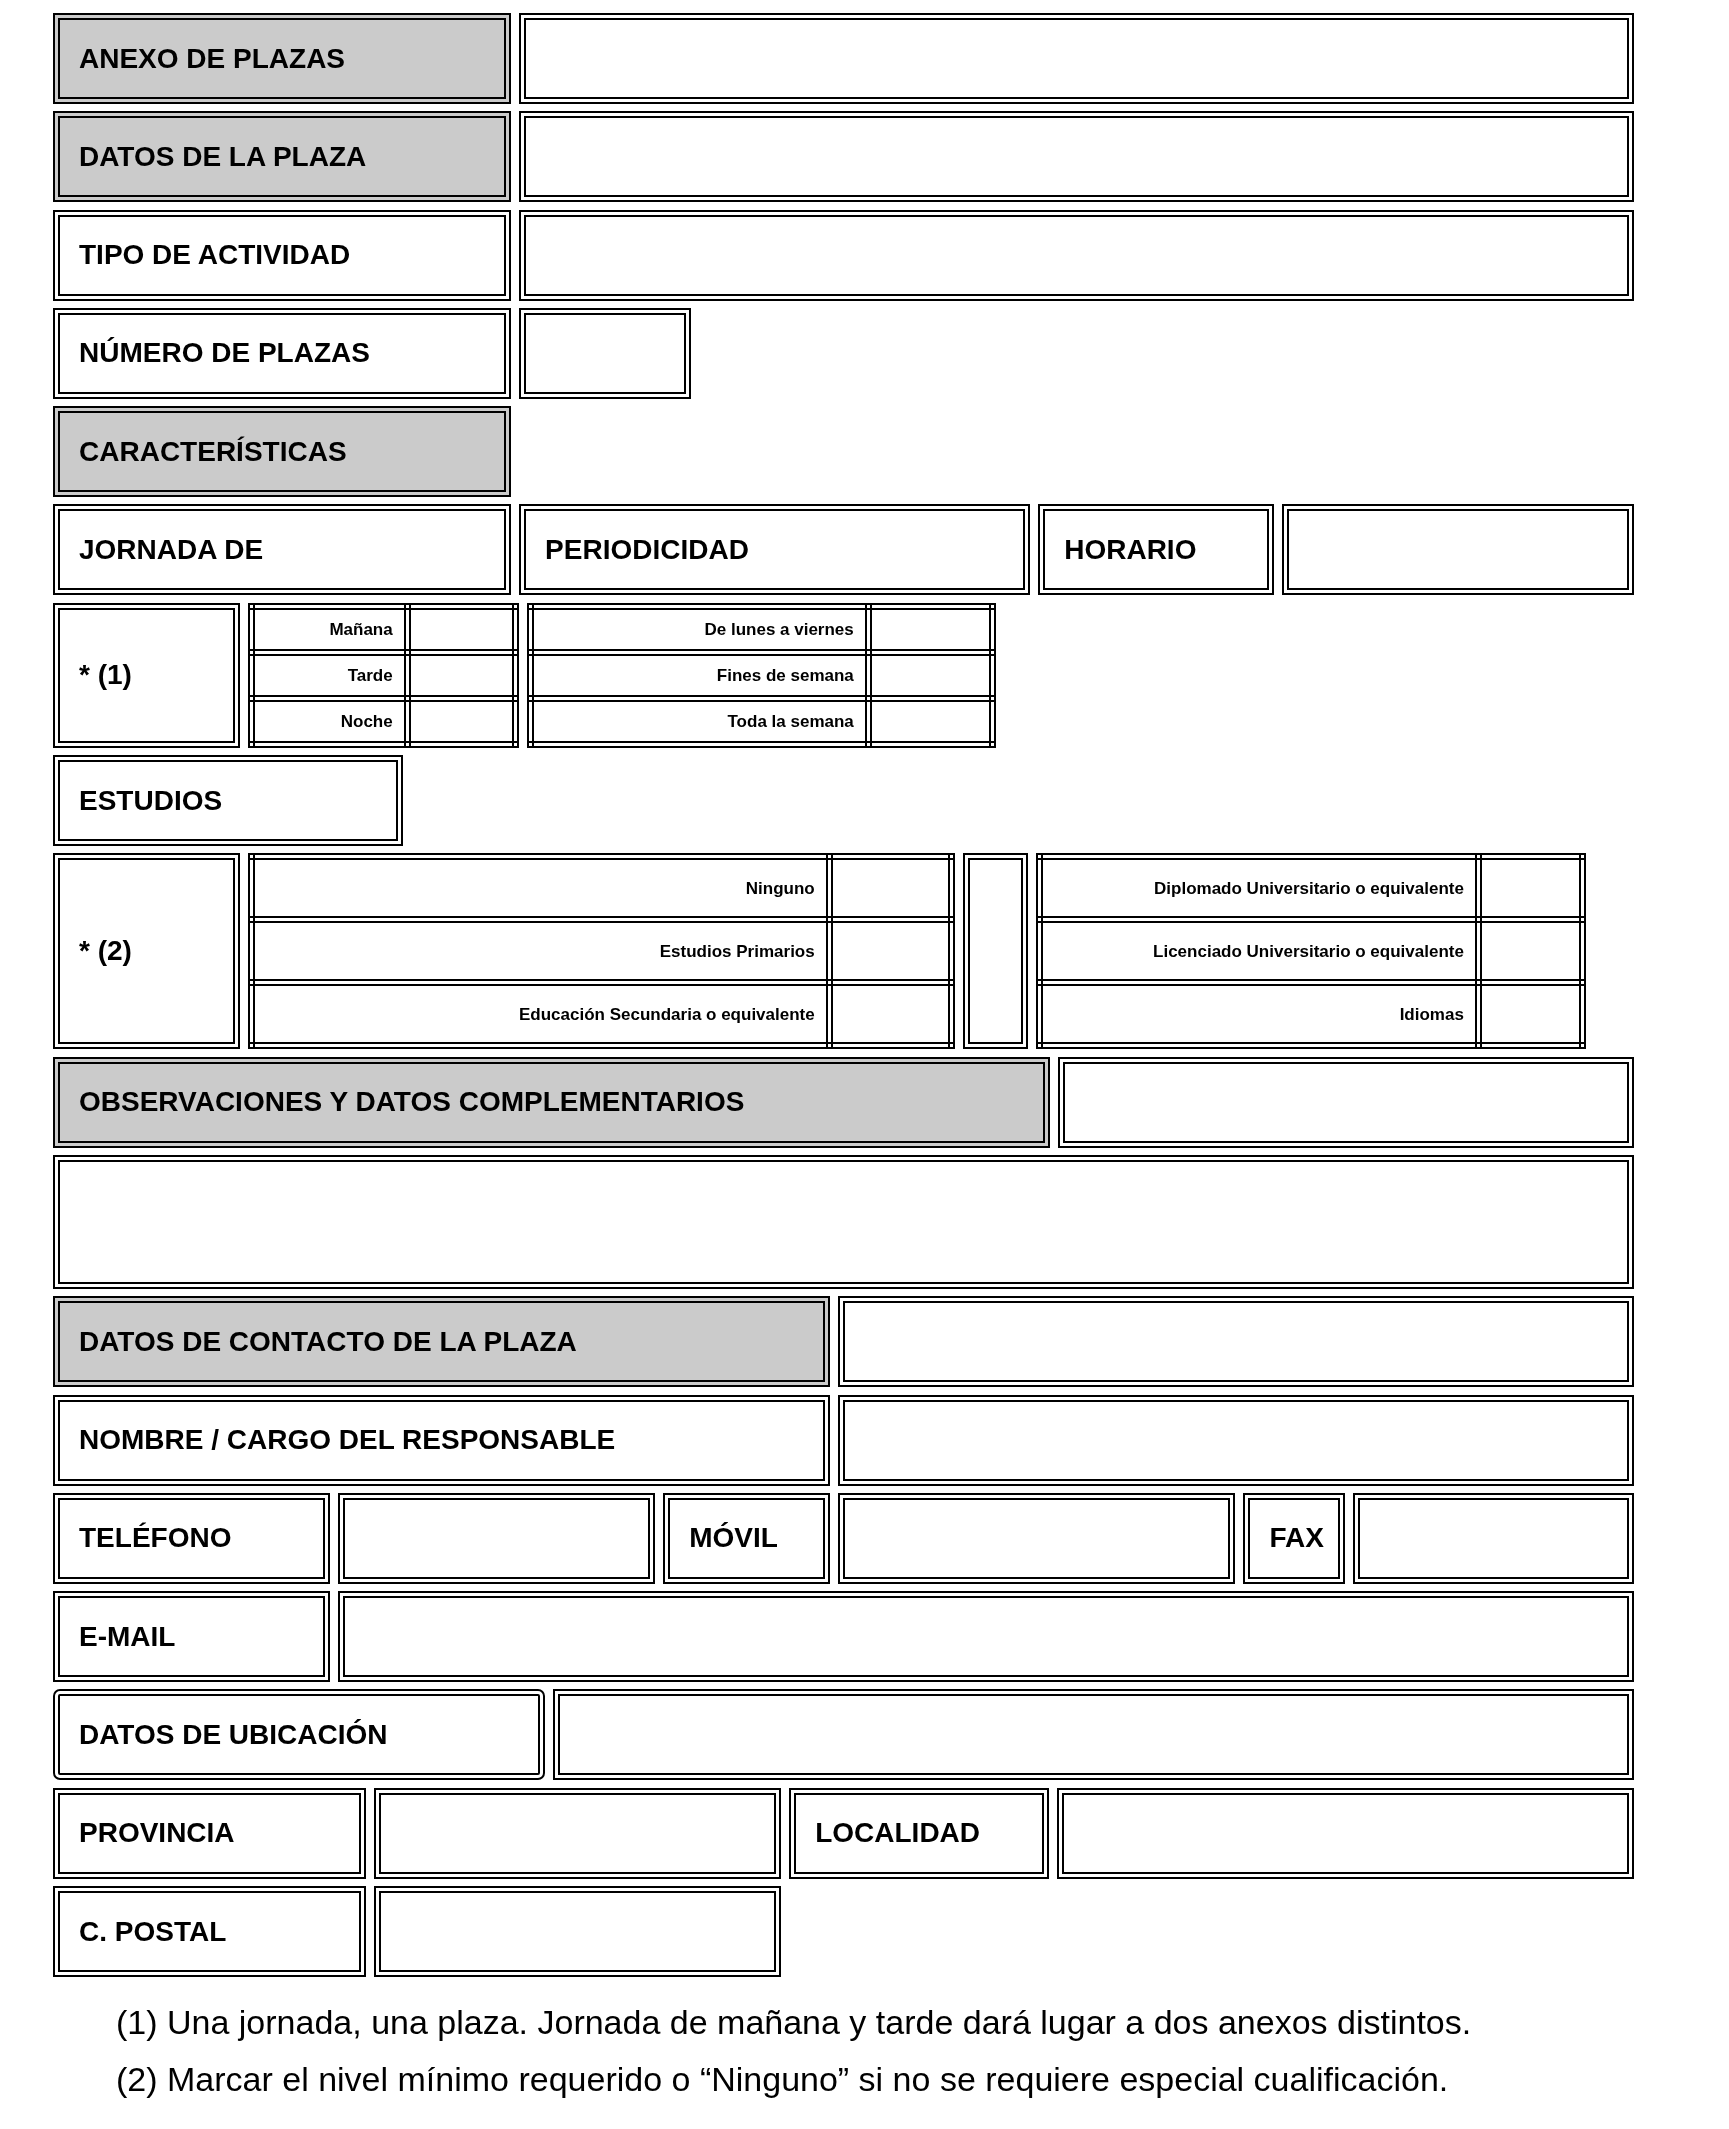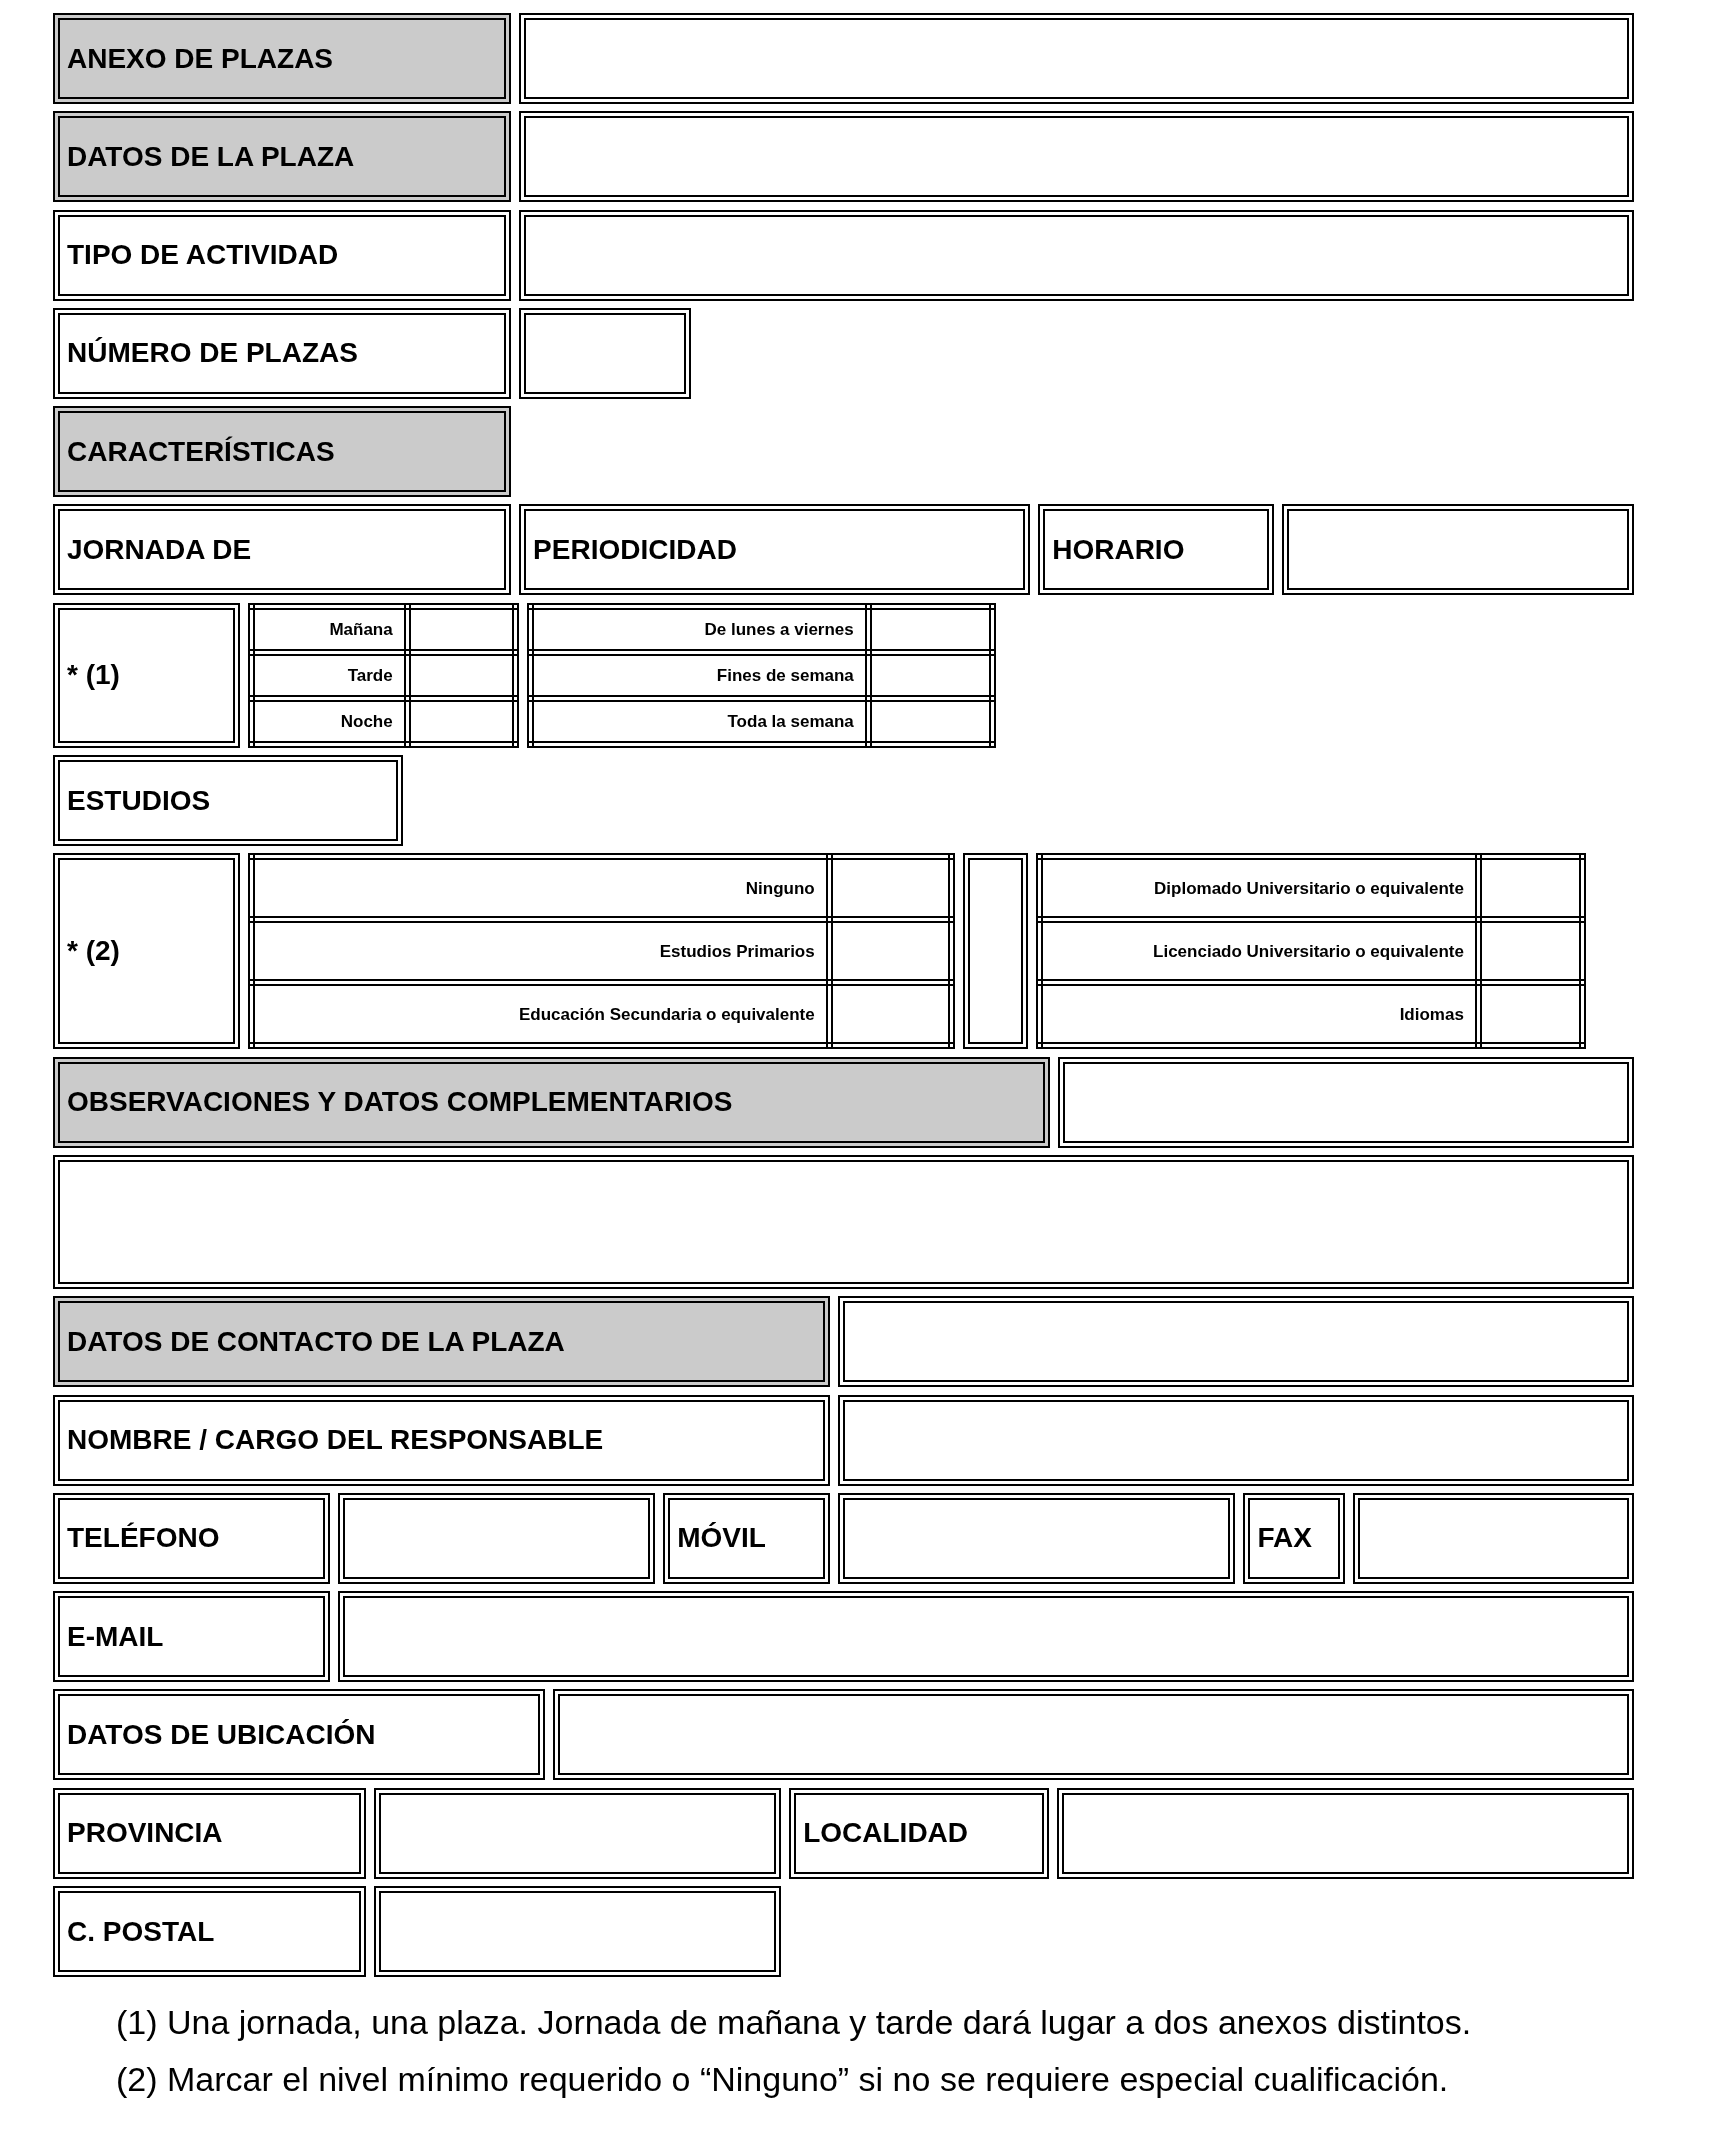--- a/index.html
+++ b/index.html
@@ -21,21 +21,21 @@
     height: 91px;
     margin-bottom: 7.3px;
   }
   .row.auto { height: auto; }
   .row.h160 { height: 134px; }
   .cell {
     border: 7.3px double #000000;
     background: #ffffff;
     display: flex;
     align-items: center;
-    padding: 0 7px;
+    padding: 0 19px;
   }
   .cell.gray { background: #cbcbcb; }
   .label {
     font-weight: bold;
     font-size: 28px;
     white-space: nowrap;
   }
   .fill { flex: 1 1 auto; }
   .w563 { width: 458px; flex: 0 0 auto; }
   .w212 { width: 172px; flex: 0 0 auto; }
@@ -44,21 +44,21 @@
   .w230 { width: 187px; flex: 0 0 auto; }
   .w430 { width: 350px; flex: 0 0 auto; }
   .w80  { width: 65px;  flex: 0 0 auto; padding: 0; }
   .w1225{ width: 997px; flex: 0 0 auto; }
   .w955 { width: 777px; flex: 0 0 auto; }
   .w340 { width: 277px; flex: 0 0 auto; }
   .w390 { width: 317px; flex: 0 0 auto; }
   .w205 { width: 167px; flex: 0 0 auto; }
   .w488 { width: 397px; flex: 0 0 auto; }
   .w125 { width: 102px; flex: 0 0 auto; }
-  .w605 { width: 492px; flex: 0 0 auto; }
+  .w605 { width: 492px; flex: 0 0 auto; border-radius: 7px; }
   .w385 { width: 313px; flex: 0 0 auto; }
   .w500 { width: 407px; flex: 0 0 auto; }
   .w320 { width: 260px; flex: 0 0 auto; }
 
   table.grid {
     border-collapse: collapse;
     flex: 0 0 auto;
   }
   table.grid td {
     border: 7.3px double #000000;

